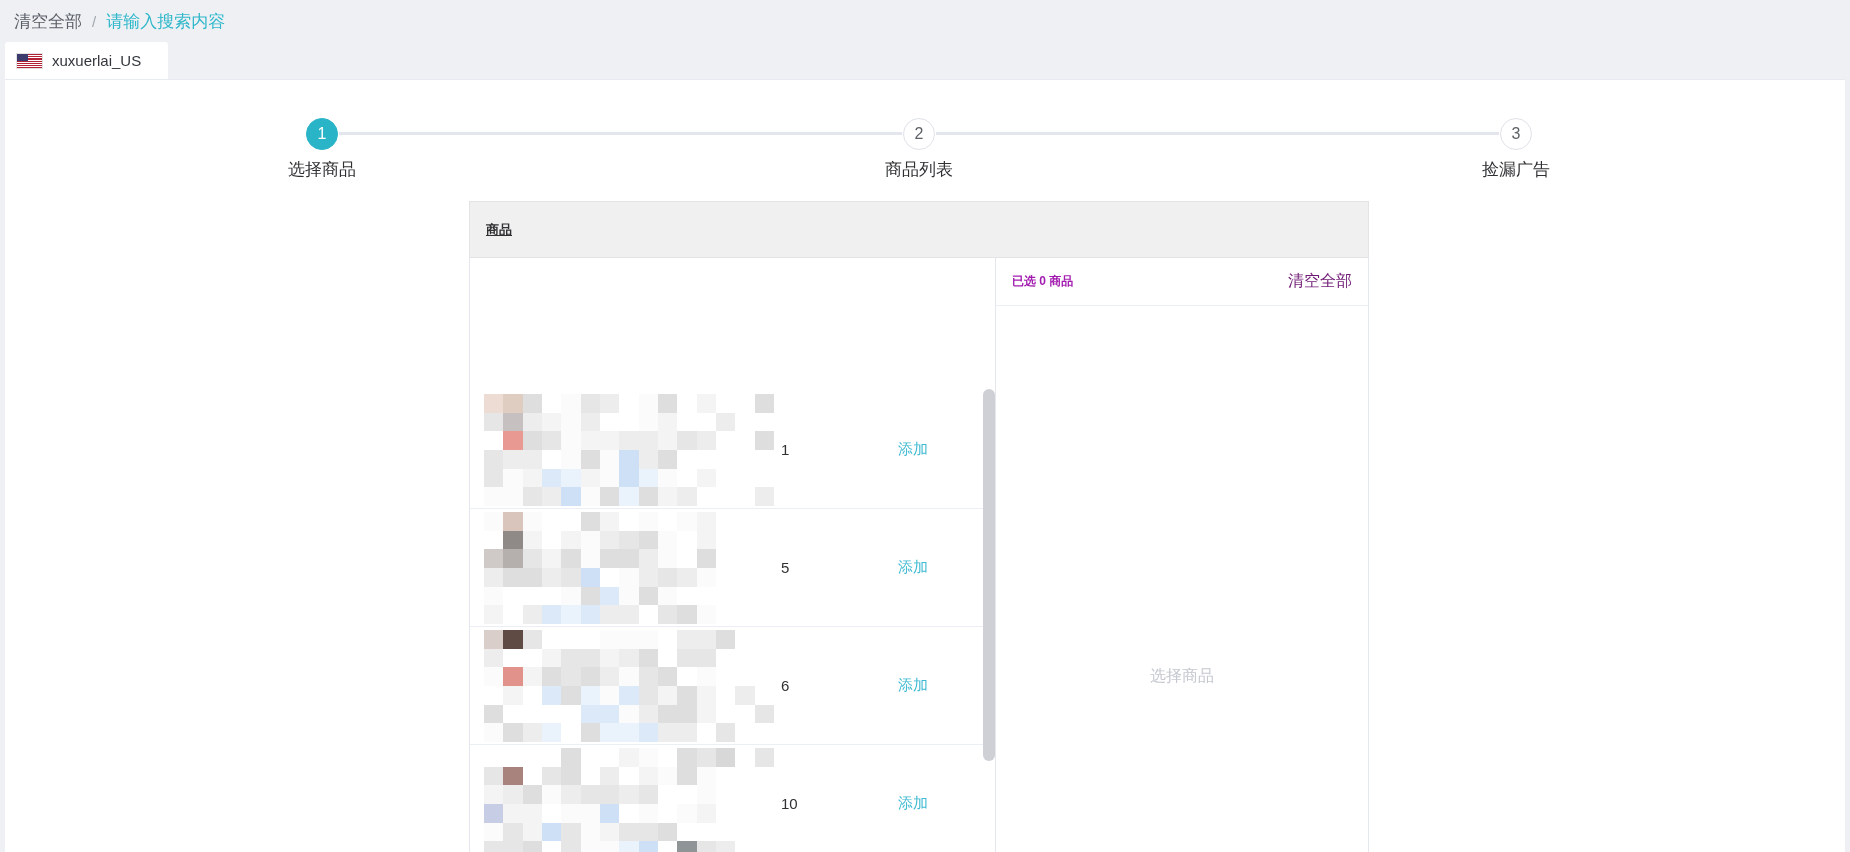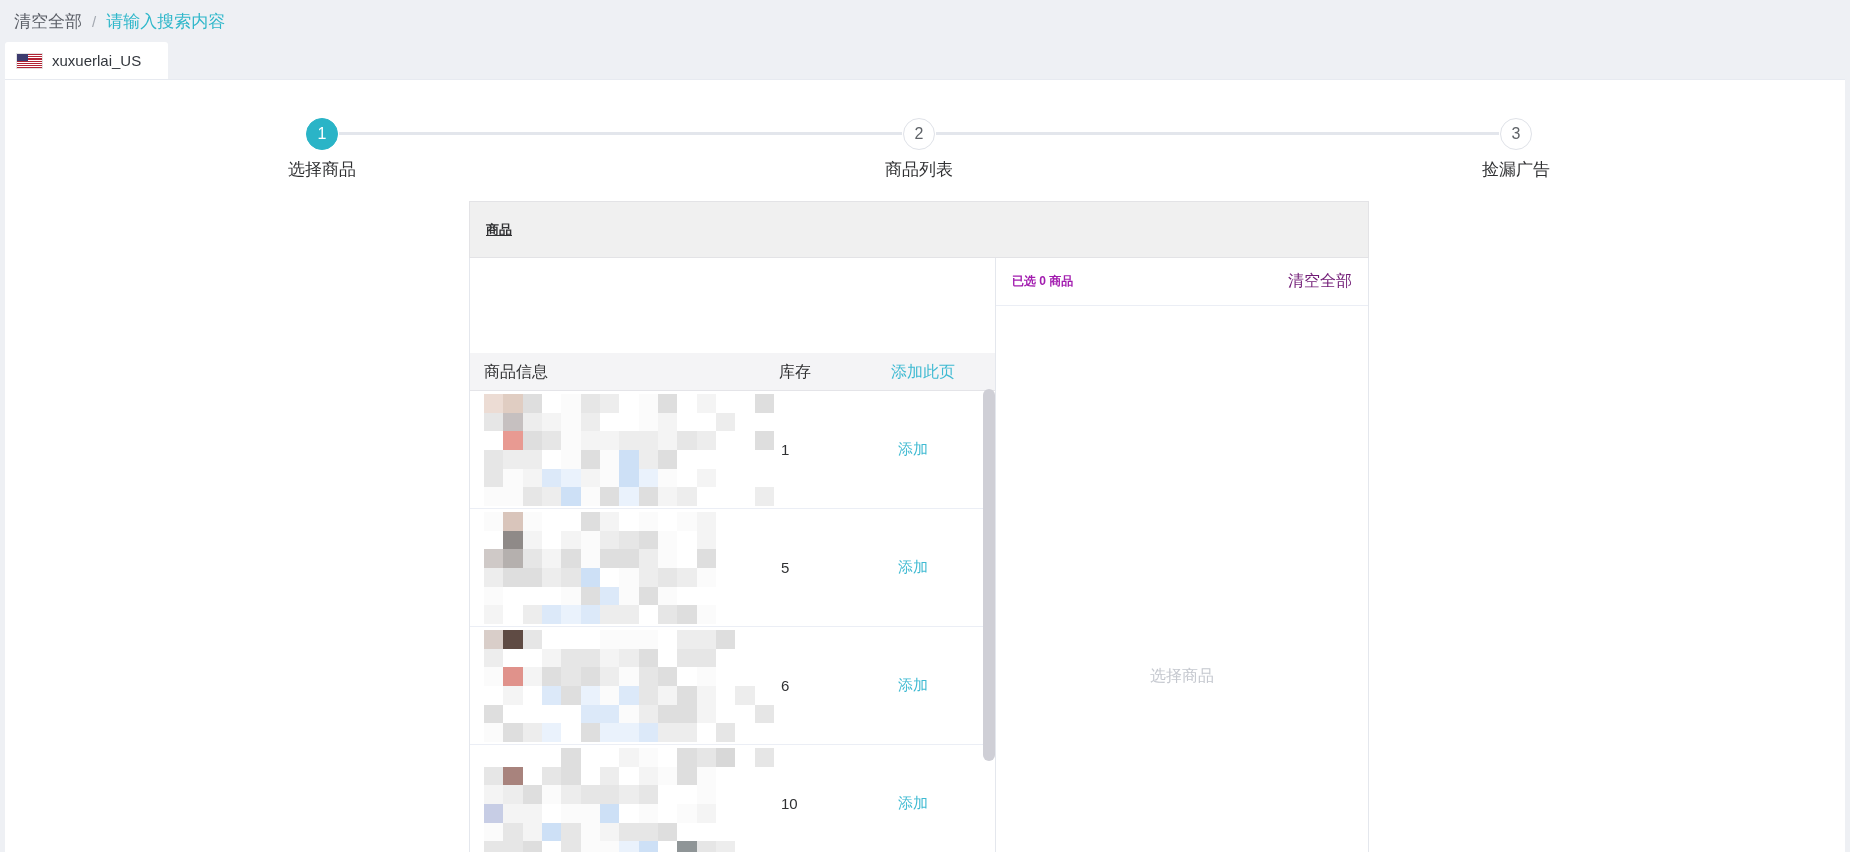--- a/index.html
+++ b/index.html
@@ -97,25 +97,20 @@
 
   <div class="panel-head">
     <span class="title">商品</span>
   </div>
 
   <div class="panel-box">
 
     <div class="left-col">
 
 
-      <div class="thead">
-        <span class="c-info">商品信息</span>
-        <span class="c-stock">库存</span>
-        <span class="c-add">添加此页</span>
-      </div>
 
       <div class="rows">
         <div class="product-row">
           <div class="mosaic">
               <div style="background: rgb(236, 220, 212);"></div>
               <div style="background: rgb(224, 205, 194);"></div>
               <div style="background: rgb(222, 222, 222);"></div>
               <div style="background: rgb(255, 255, 255);"></div>
               <div style="background: rgb(251, 251, 251);"></div>
               <div style="background: rgb(230, 230, 230);"></div>

